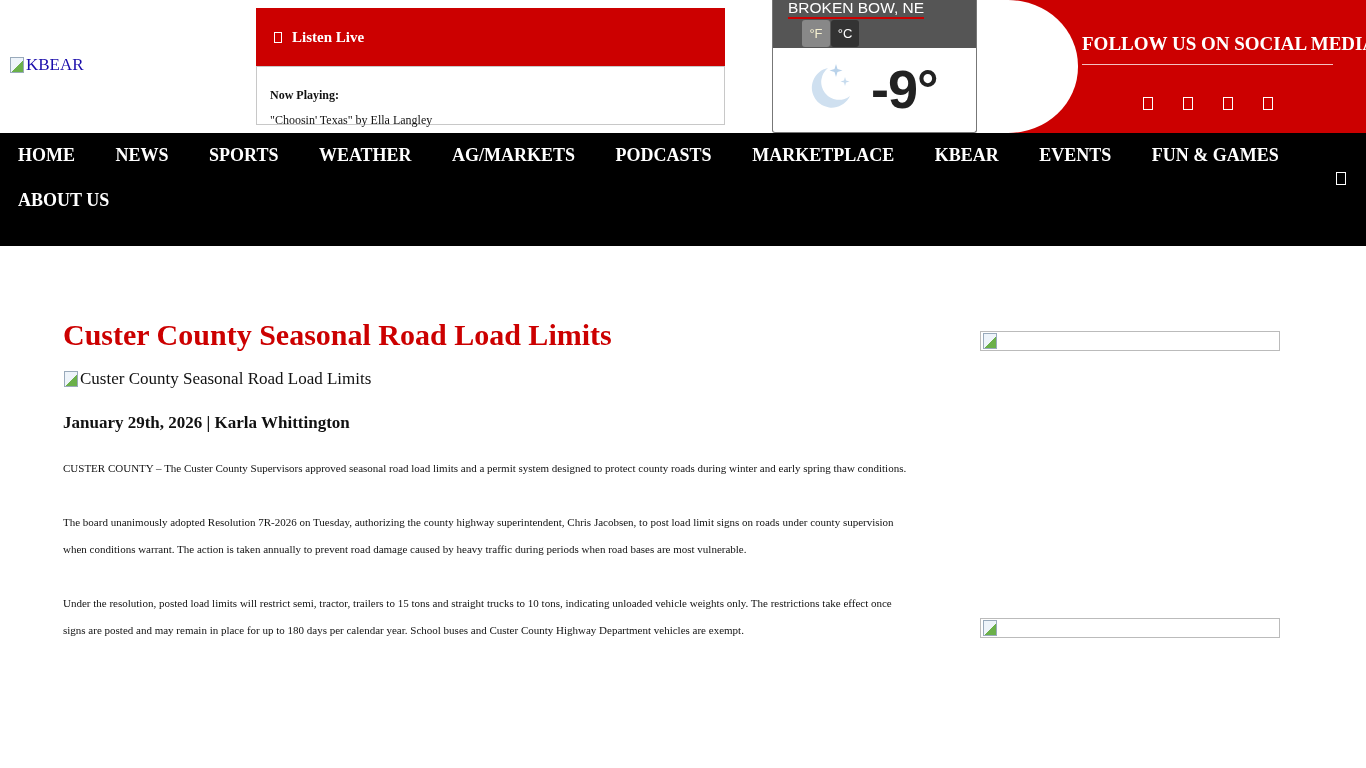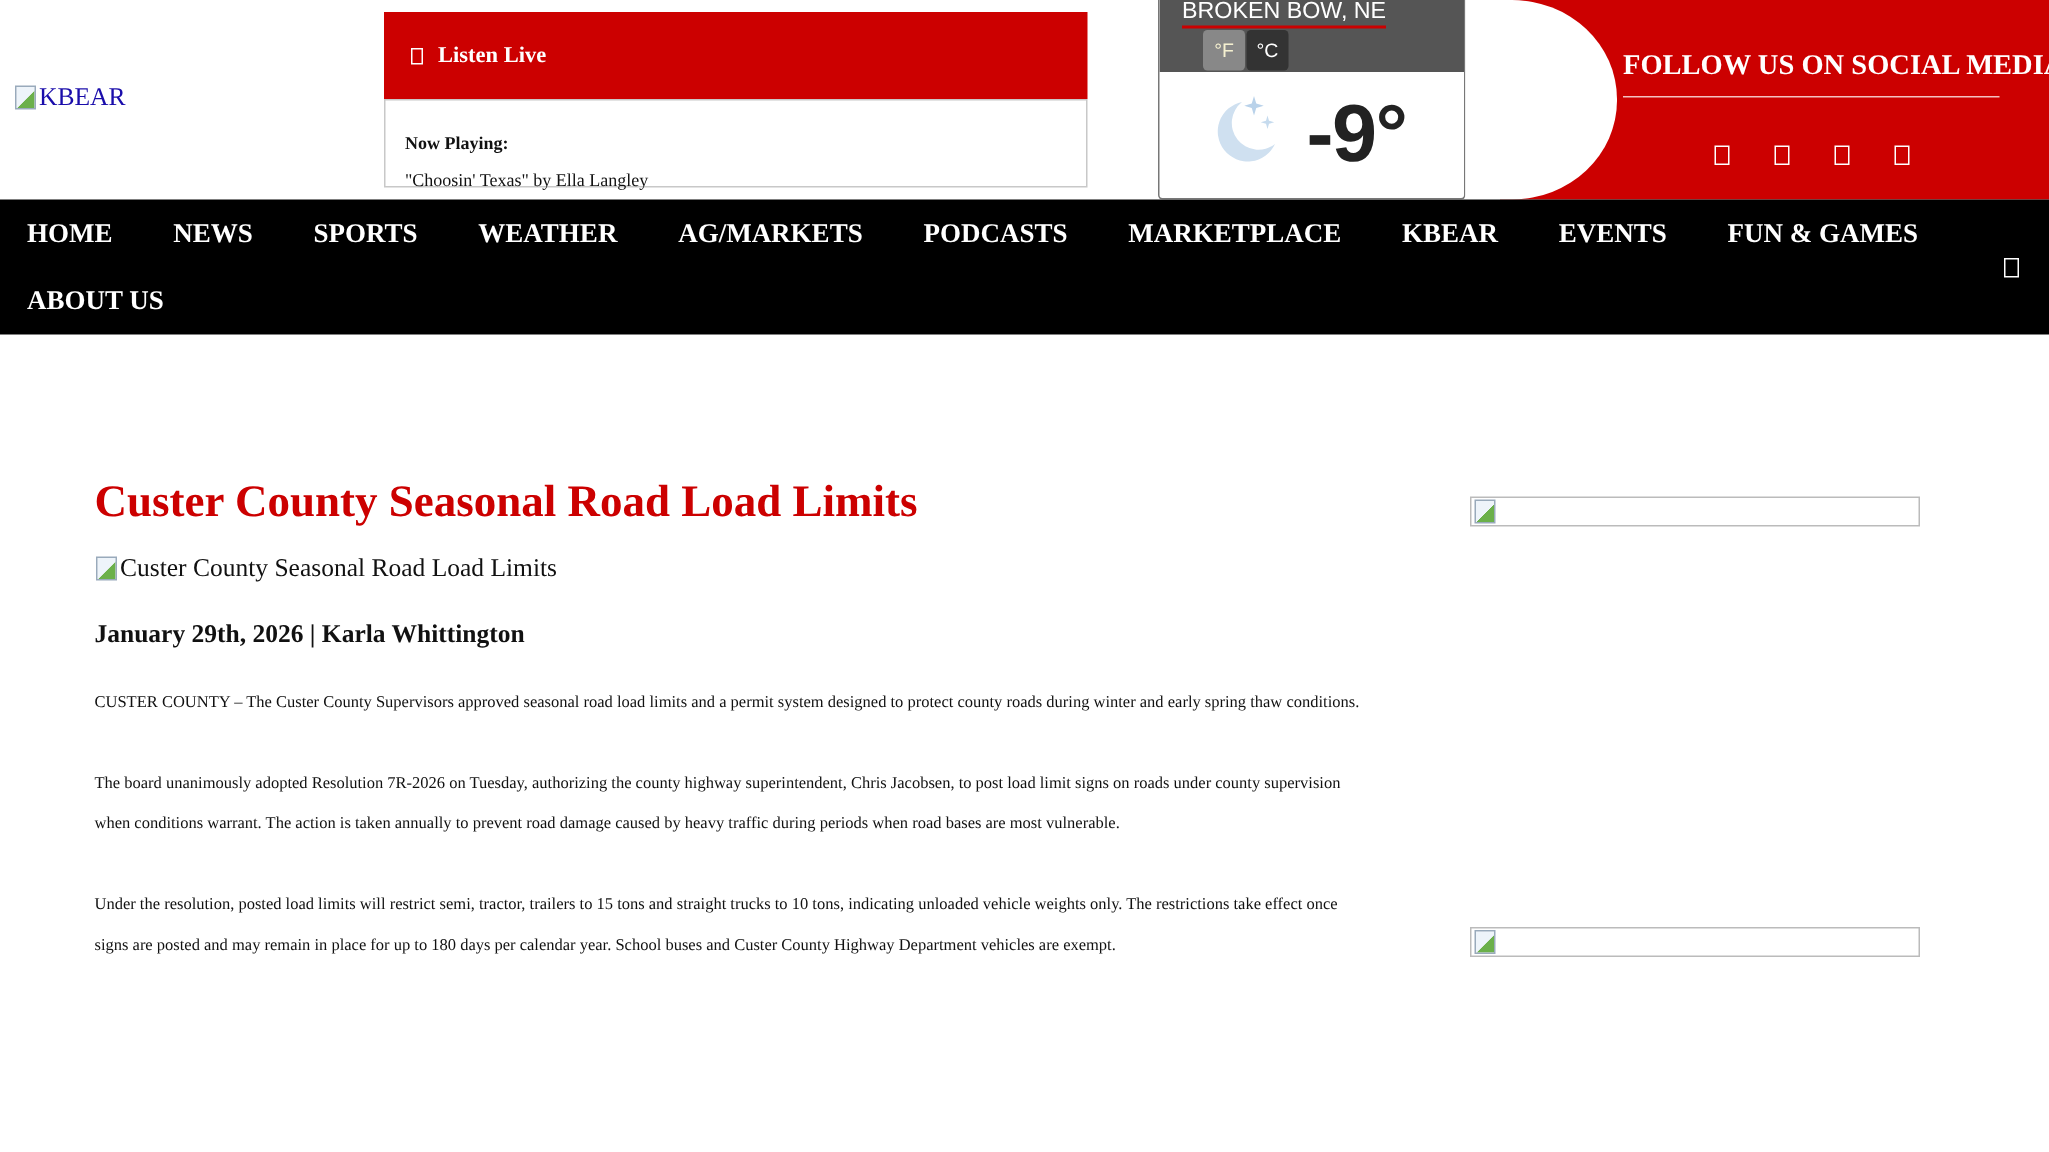--- a/index.html
+++ b/index.html
@@ -28,21 +28,21 @@
   .moon { position: absolute; left: 33px; top: 12px; width: 52px; height: 52px; }
   .temp { position: absolute; left: 98px; top: 10px; font-family: "Liberation Sans", sans-serif; font-weight: bold; font-size: 54px; color: #222; letter-spacing: -1px; }
 
   .social { position: absolute; left: 1000px; top: 0; width: 366px; height: 133px; background: #cc0000; }
   .social-curve { position: absolute; left: 0; top: 0; width: 78px; height: 133px; background: #fff; border-radius: 0 70px 70px 0 / 0 66px 66px 0; }
   .social-title { position: absolute; left: 82px; top: 33px; color: #fff; font-weight: bold; font-size: 19px; width: 251px; padding-bottom: 9px; border-bottom: 1px solid #f4c0c0; white-space: nowrap; }
   .social-icons { position: absolute; left: 143px; top: 97px; display: flex; gap: 30px; }
   .social-icon { width: 10px; height: 13px; border: 1px solid #fff; cursor: pointer; }
 
   
-  .nav { position: absolute; left: 0; top: 133px; width: 1366px; height: 90px; background: #000; }
+  .nav { position: absolute; left: 0; top: 133px; width: 1366px; height: 113px; background: #000; }
   .nav-row { position: absolute; left: 18px; display: flex; }
   .nav-row.r1 { top: 12px; }
   .nav-row.r2 { top: 57px; }
   .nav-item { color: #fff; font-weight: bold; font-size: 18px; margin-right: 40.5px; cursor: pointer; white-space: nowrap; line-height: 20px; }
   .nav-search { position: absolute; left: 1336px; top: 39px; width: 10px; height: 13px; border: 1px solid #fff; cursor: pointer; }
 
   
   .article { position: absolute; left: 63px; top: 318px; width: 845px; }
   .article-title { color: #cc0000; font-size: 30px; font-weight: bold; line-height: 34px; margin-bottom: 17px; }
   .article-img { display: flex; align-items: center; font-size: 17px; margin-bottom: 24px; }

